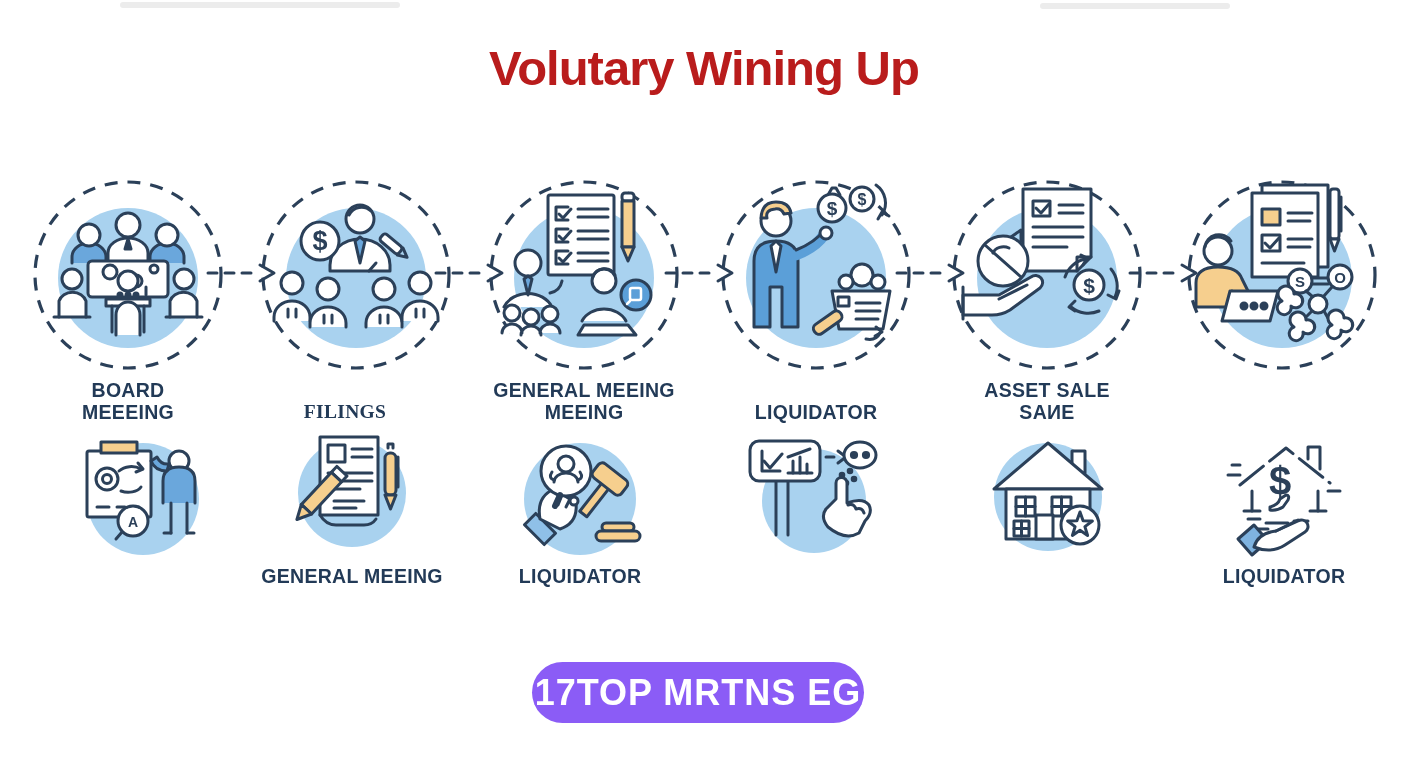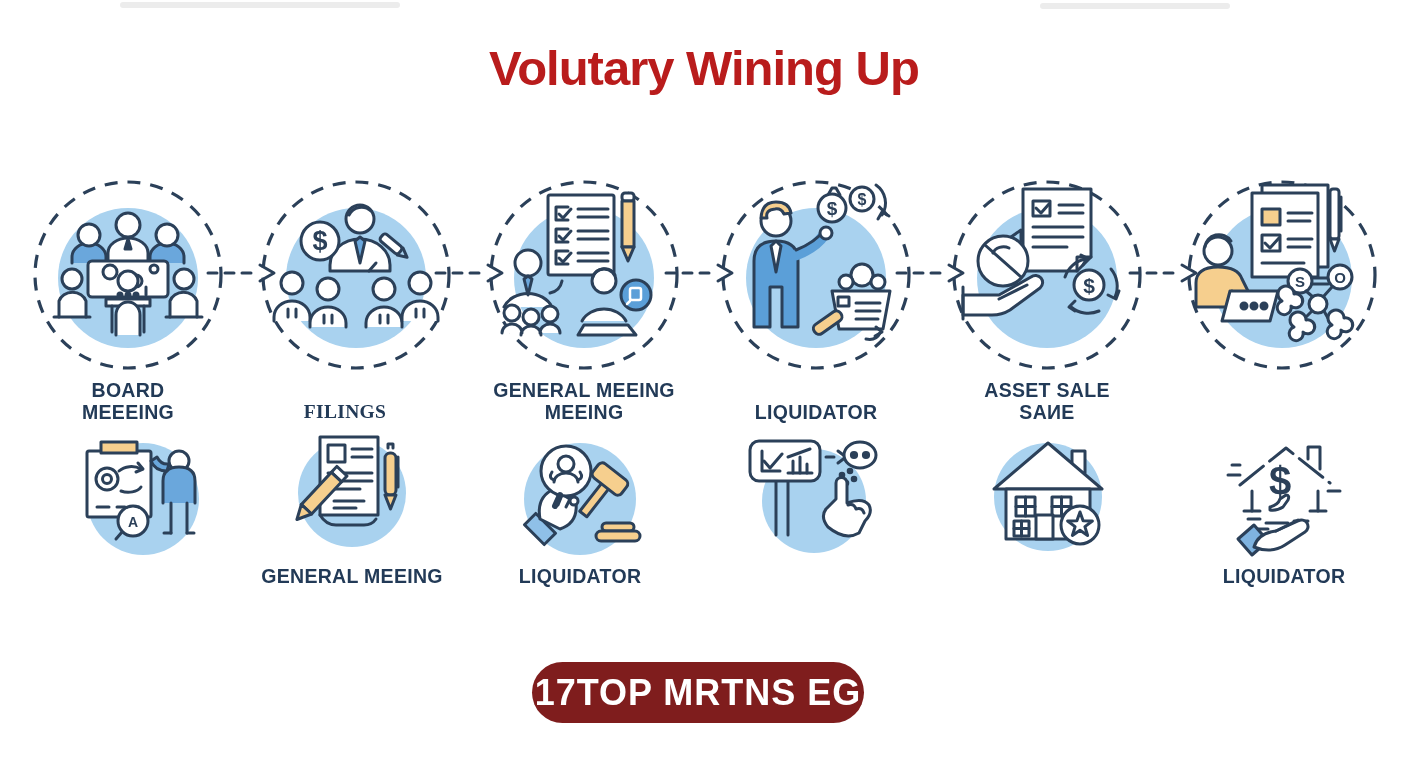--- a/index.html
+++ b/index.html
@@ -11,21 +11,21 @@
   .stage{position:absolute;top:175px;width:200px;height:200px;}
   .stage svg{overflow:visible;}
   .arrow{position:absolute;top:262px;}
   .stage-label{position:absolute;top:377px;width:230px;height:46px;display:flex;
                flex-direction:column;justify-content:flex-end;align-items:center;
                font-weight:bold;font-size:19.5px;line-height:22px;color:#223a57;letter-spacing:.3px;}
   .step{position:absolute;top:427px;width:140px;height:140px;}
   .step svg{overflow:visible;}
   .step-label{position:absolute;top:565px;width:240px;text-align:center;font-weight:bold;
               font-size:19.5px;color:#223a57;letter-spacing:.3px;}
-  .pill{position:absolute;left:532px;top:662px;width:332px;height:61px;background:#7f1d1d;
+  .pill{position:absolute;left:532px;top:662px;width:332px;height:61px;background:#8b5cf6;
         border-radius:31px;display:flex;align-items:center;justify-content:center;
         color:#ffffff;font-size:36px;font-weight:bold;letter-spacing:1px;}
   .ic *{fill:none;}
   .ic{stroke:#2b4059;stroke-width:3;stroke-linecap:round;stroke-linejoin:round;}
   .dash{stroke:#2b4059;stroke-width:3.2;fill:none;stroke-dasharray:13 10;}
   .blob{fill:#a9d2ef;stroke:none;}
 </style>
 </head>
 <body>
 

